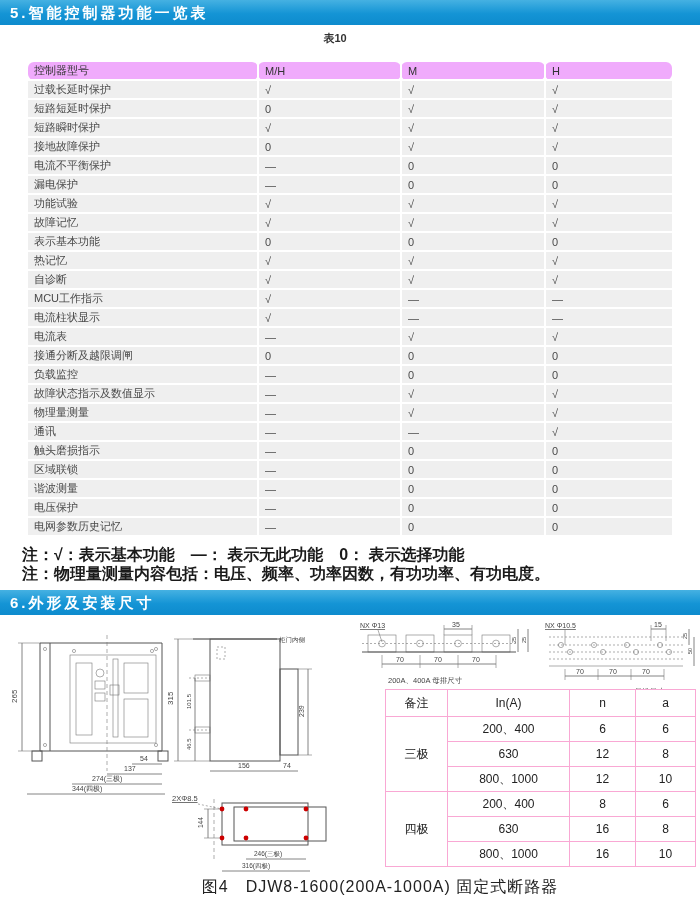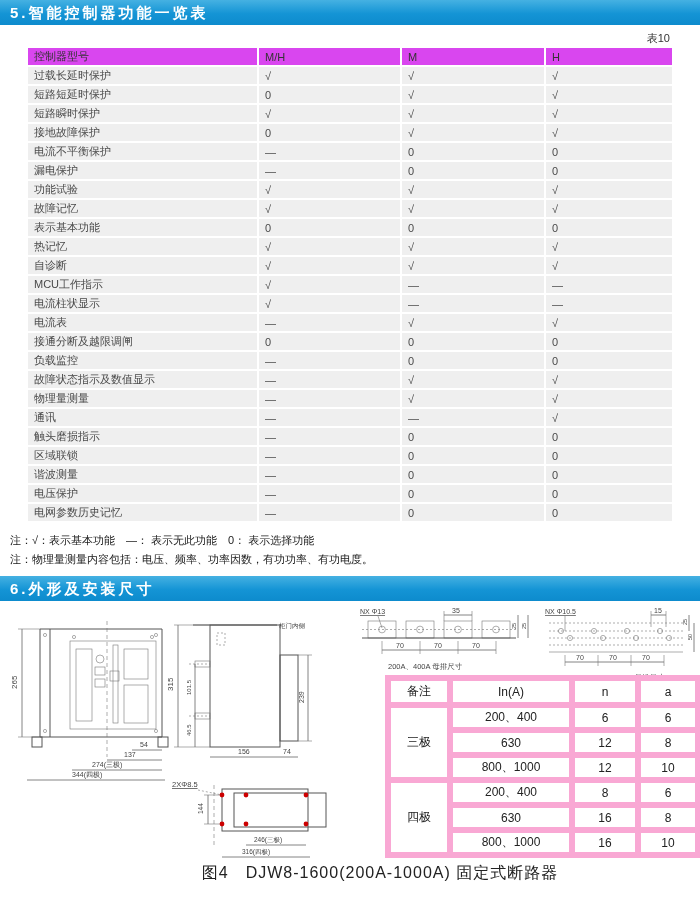--- a/index.html
+++ b/index.html
@@ -5,44 +5,44 @@
   * { margin:0; padding:0; box-sizing:border-box; }
   html,body { width:700px; background:#ffffff; font-family:"Liberation Sans", sans-serif; }
   .page { position:relative; width:700px; height:905px; background:#fff; overflow:hidden; }
 
   .banner {
     height:25px; line-height:25px;
     background:linear-gradient(180deg,#45b1e2 0%,#1494d5 55%,#0d8bcd 100%);
     color:#fff; font-size:15px; font-weight:bold; letter-spacing:3px;
     padding-left:10px;
   }
-  .table-label { text-align:right; padding:6px 30px 2px 0; font-size:11px; color:#333; font-weight:normal; }
+  .table-label { text-align:center; padding:6px 30px 16px 0; font-size:11px; color:#333; font-weight:bold; }
 
   table.func { width:644px; margin-left:28px; border-collapse:collapse; table-layout:fixed; }
   table.func th, table.func td {
     height:17.5px; font-size:11px; text-align:left; font-weight:normal;
     padding:1px 0 1px 6px; border-bottom:2px solid #fff; color:#4a4a4a;
     white-space:nowrap; overflow:hidden;
   }
-  table.func thead th { background:#d946ef; color:#333; }
+  table.func thead th { background:#f0abfc; color:#333;border-radius:6px; }
   table.func tbody td { background:#efefef; }
   table.func td + td, table.func th + th { border-left:2px solid #fff; }
 
   .notes { margin:8px 0 0 10px; }
-  .note-line { font-size:11px; color:#1a1a1a; font-weight:normal; line-height:19px; }
+  .note-line { font-size:16px; color:#1a1a1a; font-weight:bold; line-height:19px;margin-left:12px; }
 
   .drawings { position:relative; width:700px; height:280px; margin-top:4px; }
   .drawings svg text { font-family:"Liberation Sans", sans-serif; fill:#444; }
 
   table.spec {
     position:absolute; left:385px; top:70px; width:310px;
     border-collapse:collapse; table-layout:fixed;
   }
   table.spec th, table.spec td {
-    border:6px solid #f9a8d4; font-size:12px; color:#222; font-weight:normal;
+    border:1px solid #f9a8d4; font-size:12px; color:#222; font-weight:normal;
     text-align:center; height:25px; background:#fff;
   }
   table.spec thead th { height:27px; }
 
   .fig-caption {
     position:absolute; left:170px; top:258px; width:420px; text-align:center;
     font-size:16px; color:#222; letter-spacing:1px;
   }
   .dim { stroke:#666; stroke-width:0.8; fill:none; }
   .body-line { stroke:#555; stroke-width:1; fill:none; }

